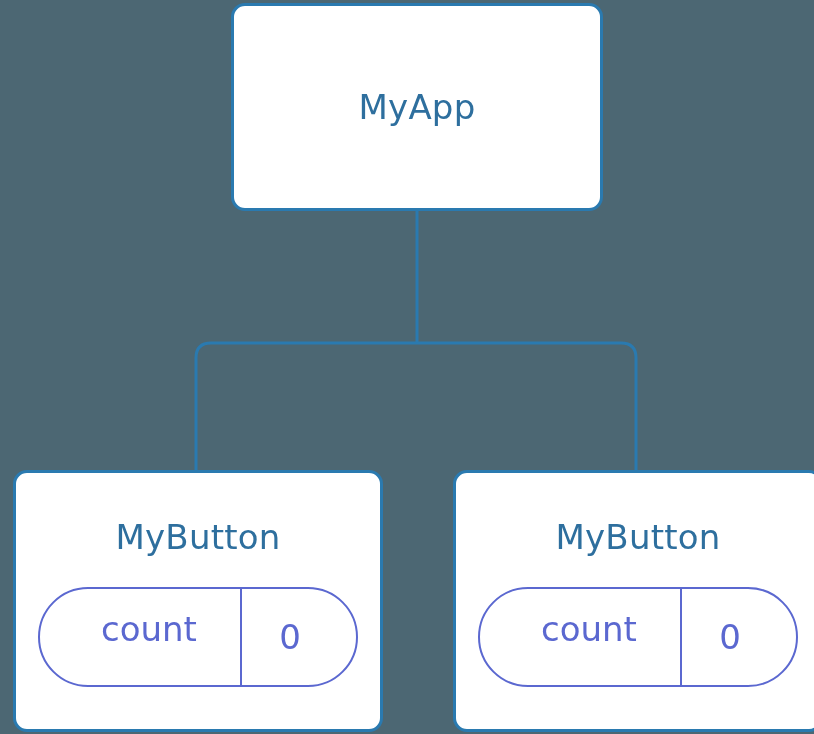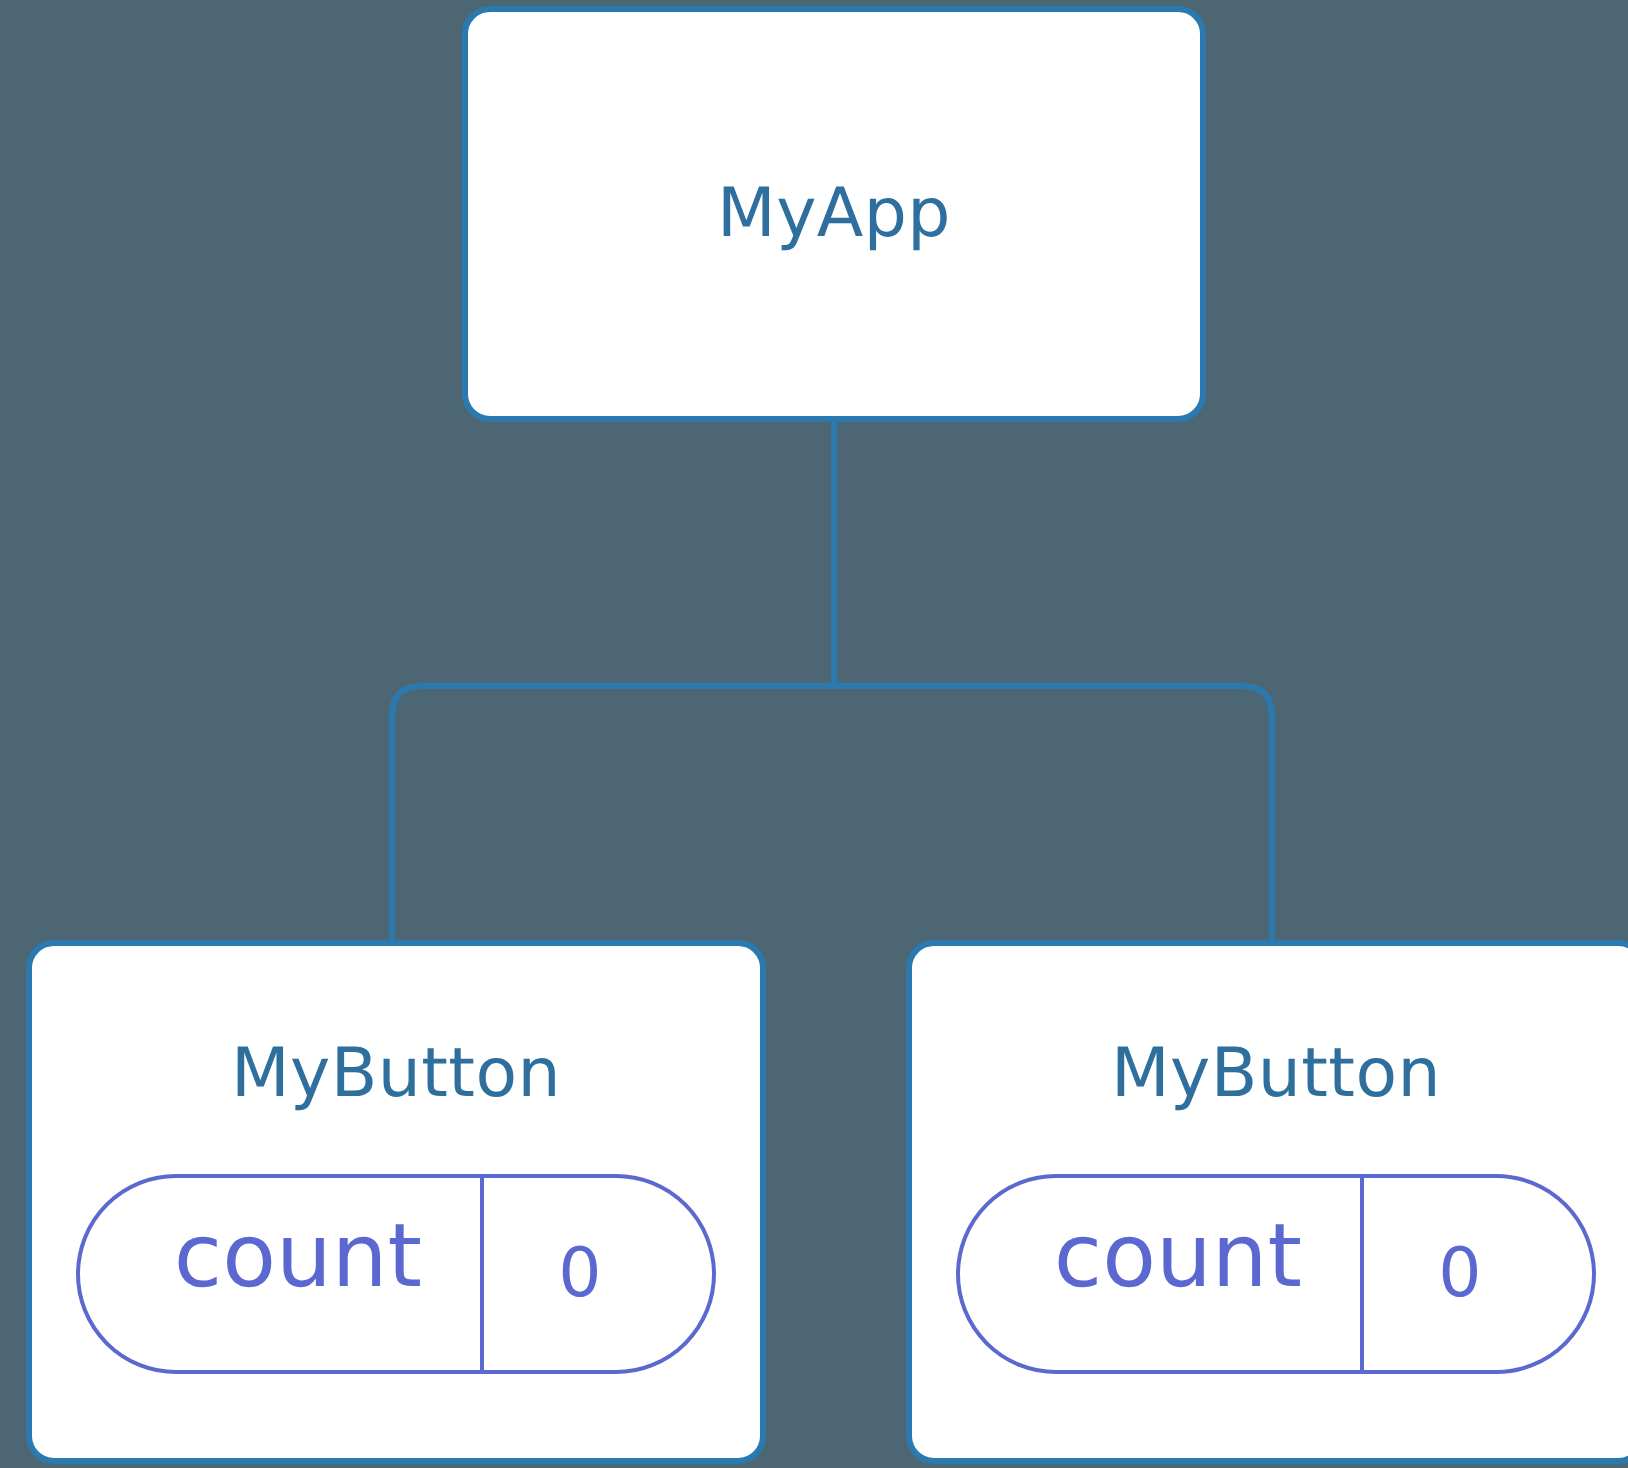--- a/index.html
+++ b/index.html
@@ -93,21 +93,21 @@
     overflow: hidden;
   }
 
   .pill-key {
     display: flex;
     align-items: center;
     justify-content: center;
     padding: 0 26px 16px 44px;
     min-width: 130px;
     color: #5b68d0;
-    font-size: 44px;
+    font-size: 34px;
     line-height: 40px;
     white-space: nowrap;
   }
 
   .pill-sep {
     width: 2px;
     background: #5b68d0;
     flex: 0 0 2px;
   }
 

